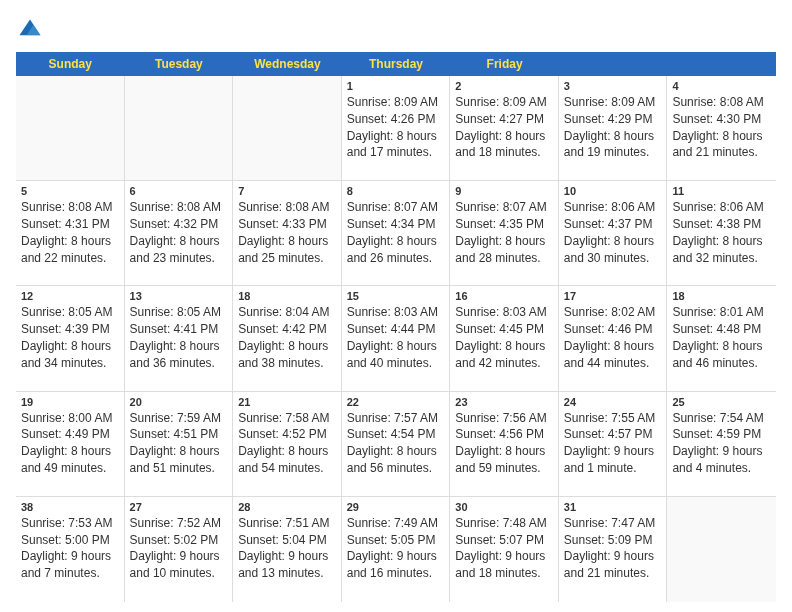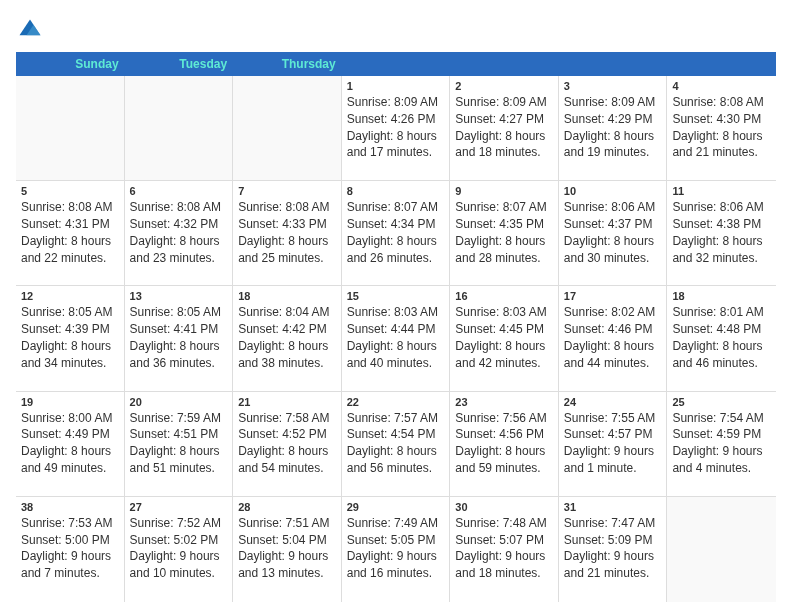--- a/index.html
+++ b/index.html
@@ -64,25 +64,25 @@
       flex: 1;
       display: flex;
       flex-direction: column;
     }
     .cal-header {
       display: grid;
       grid-template-columns: repeat(7, 1fr);
       background: #2a6bbf;
     }
     .cal-header-cell {
-      color: #5eead4;
+      color: #fde047;
       font-size: 12px;
       font-weight: bold;
       padding: 5px 6px;
-      text-align: right;
+      text-align: center;
     }
     .cal-body {
       flex: 1;
       display: grid;
       grid-template-rows: repeat(5, 1fr);
     }
     .cal-row {
       display: grid;
       grid-template-columns: repeat(7, 1fr);
       border-bottom: 1px solid #ddd;
@@ -134,21 +134,23 @@
     <div class="title-block">
       <div class="month-title"></div>
       <div class="location"></div>
     </div>
   </div>
 
   <div class="calendar">
     <div class="cal-header" id="cal-header">
         <div class="cal-header-cell">Sunday</div>
         <div class="cal-header-cell">Tuesday</div>
+        <div class="cal-header-cell">Wednesday</div>
         <div class="cal-header-cell">Thursday</div>
+        <div class="cal-header-cell">Friday</div>
       </div>
     <div class="cal-body" id="cal-body">
         <div class="cal-row">
           <div class="cal-cell empty"></div>
           <div class="cal-cell empty"></div>
           <div class="cal-cell empty"></div>
           <div class="cal-cell">
             <div class="day-num">1</div>
             <div class="cell-info" style="white-space: pre-line;">Sunrise: 8:09 AM
 Sunset: 4:26 PM

